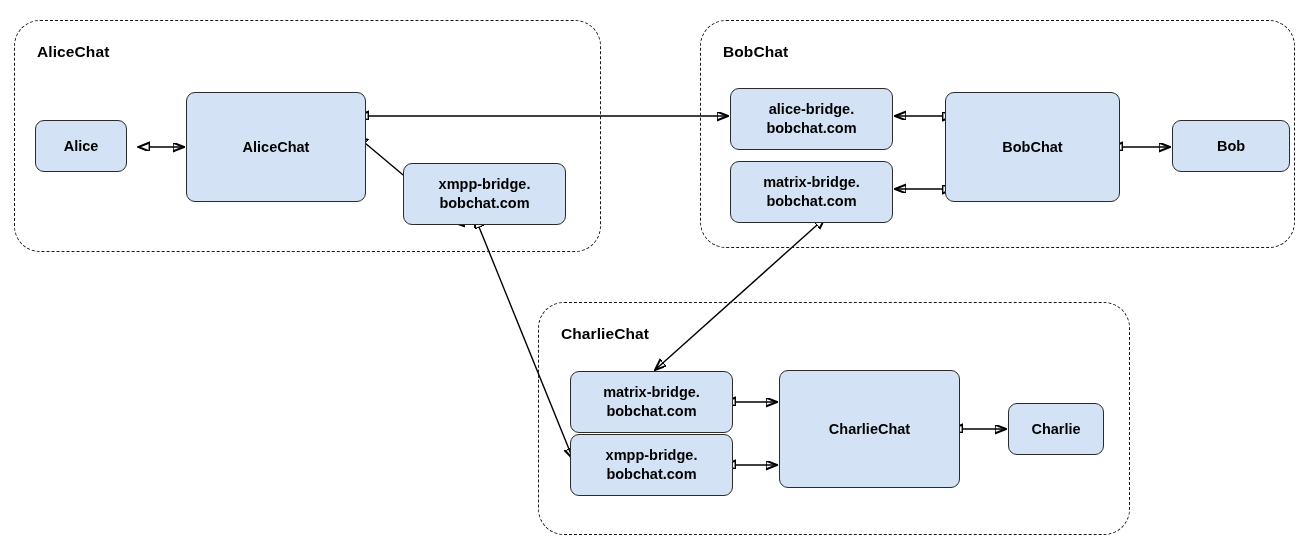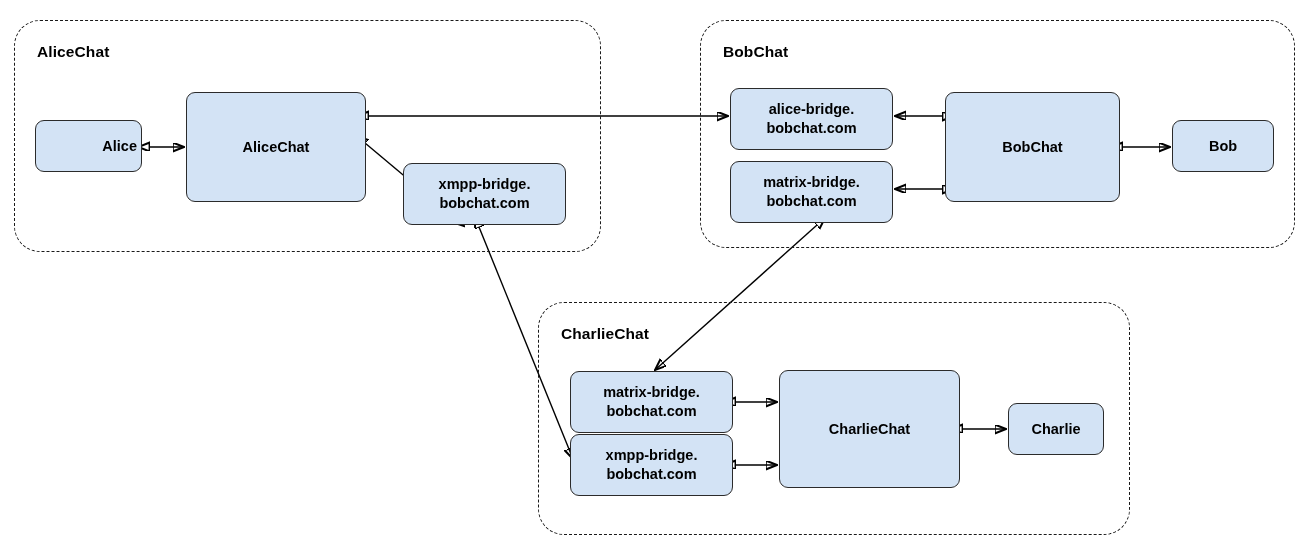--- a/index.html
+++ b/index.html
@@ -101,21 +101,21 @@
 
   <div id="container-layer">
       <div class="container-box" style="left: 14px; top: 20px; width: 587px; height: 232px;"></div>
       <div class="container-label" style="left: 37px; top: 43px;">AliceChat</div>
       <div class="container-box" style="left: 700px; top: 20px; width: 595px; height: 228px;"></div>
       <div class="container-label" style="left: 723px; top: 43px;">BobChat</div>
       <div class="container-box" style="left: 538px; top: 302px; width: 592px; height: 233px;"></div>
       <div class="container-label" style="left: 561px; top: 325px;">CharlieChat</div>
     </div>
   <div id="node-layer">
-      <div class="node" style="left: 35px; top: 120px; width: 107px; height: 52px; justify-content: flex-end;">
+      <div class="node" style="left: 35px; top: 120px; width: 92px; height: 52px;">
         <div>
           <span class="ln">Alice</span>
         </div>
       </div>
       <div class="node" style="left: 186px; top: 92px; width: 180px; height: 110px;">
         <div>
           <span class="ln">AliceChat</span>
         </div>
       </div>
       <div class="node two-line" style="left: 403px; top: 163px; width: 163px; height: 62px;">
@@ -134,21 +134,21 @@
         <div>
           <span class="ln">matrix-bridge.</span>
           <span class="ln">bobchat.com</span>
         </div>
       </div>
       <div class="node" style="left: 945px; top: 92px; width: 175px; height: 110px;">
         <div>
           <span class="ln">BobChat</span>
         </div>
       </div>
-      <div class="node" style="left: 1172px; top: 120px; width: 102px; height: 52px;">
+      <div class="node" style="left: 1172px; top: 120px; width: 118px; height: 52px;">
         <div>
           <span class="ln">Bob</span>
         </div>
       </div>
       <div class="node two-line" style="left: 570px; top: 371px; width: 163px; height: 62px;">
         <div>
           <span class="ln">matrix-bridge.</span>
           <span class="ln">bobchat.com</span>
         </div>
       </div>

